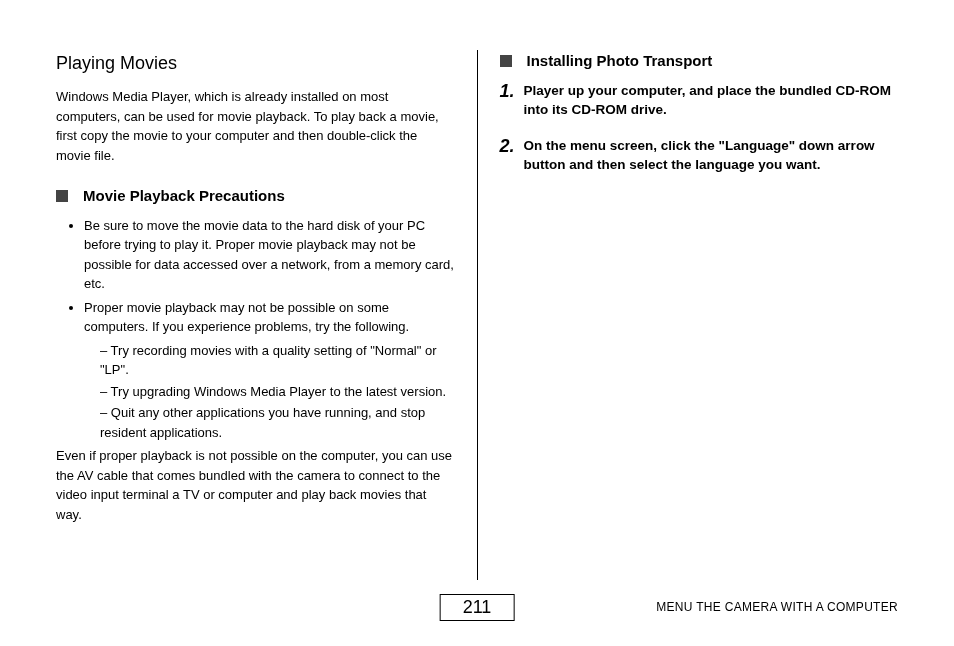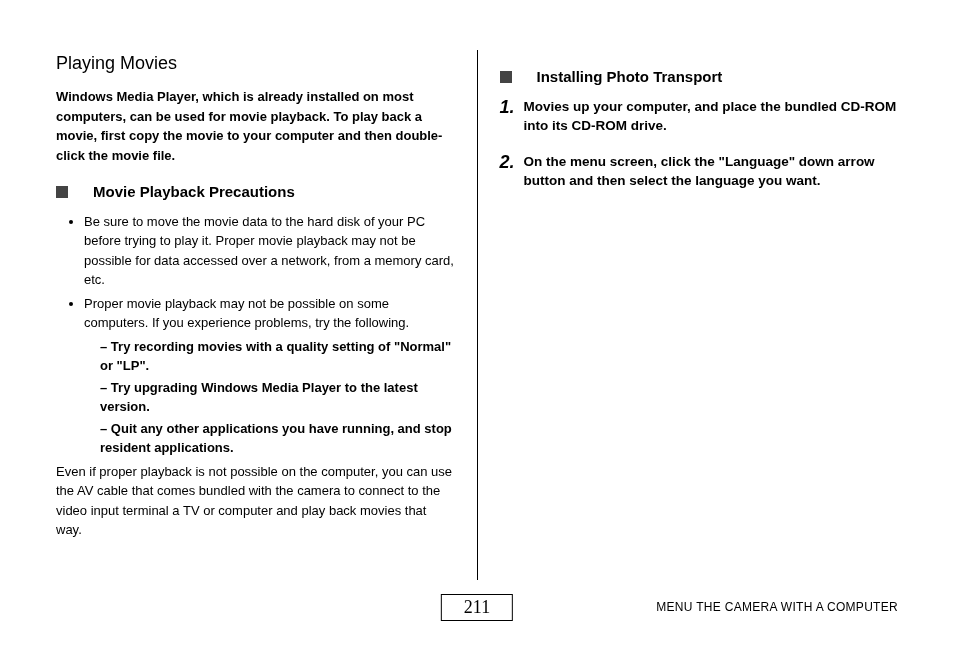--- a/index.html
+++ b/index.html
@@ -20,35 +20,35 @@
     padding-right: 22px;
     font-size: 13px;
     line-height: 1.5;
   }
   .col.right { padding-left: 22px; padding-right: 0; border-left: 1px solid #000; }
   h2.section {
     font-size: 18px;
     font-weight: normal;
     margin-bottom: 10px;
   }
-  p.intro { margin-bottom: 6px; font-weight: bold; }
+  p.intro { margin-bottom: 20px; }
   .sub {
     display: flex;
     align-items: center;
-    gap: 25px;
+    gap: 15px;
     margin-bottom: 8px;
-    margin-top: 16px;
+    margin-top: 0;
   }
   .sub .sq {
     width: 12px; height: 12px; background: #444; display: inline-block;
   }
   .sub .t { font-size: 15px; font-weight: bold; }
   ul.bul { list-style: disc; padding-left: 28px; margin-bottom: 2px; }
   ul.bul > li { margin-bottom: 4px; }
-  ul.dash { list-style: none; padding-left: 16px; margin-top: 4px; font-weight: bold; }
+  ul.dash { list-style: none; padding-left: 16px; margin-top: 4px; }
   ul.dash > li { margin-bottom: 2px; }
   ul.dash > li::before { content: "–  "; }
   .step {
     display: flex;
     gap: 6px;
     margin-bottom: 6px;
   }
   .step .num {
     font-size: 18px; font-weight: bold; font-style: italic; min-width: 18px;
     line-height: 1.2;
@@ -62,21 +62,21 @@
     bottom: 16px;
     height: 36px;
   }
   .pagenum-box {
     position: absolute;
     left: 50%;
     transform: translateX(-50%);
     border: 1px solid #000;
     padding: 2px 22px;
     font-size: 18px;
-    font-family: Liberation Serif, serif;
+    font-family: Liberation Sans, sans-serif;
     text-align: center;
   }
   .footer-label {
     position: absolute;
     right: 56px;
     top: 6px;
     font-size: 12px;
     letter-spacing: 0.3px;
   }
 </style>
@@ -113,21 +113,21 @@
     <div class="col right">
 
       <div class="sub">
         <span class="sq"></span>
         <span class="t">Installing Photo Transport</span>
       </div>
 
       <div class="step">
         <div class="num">1.</div>
         <div class="body">
-          <div class="head">Movies up your computer, and place the bundled CD-ROM into its CD-ROM drive.</div>
+          <div class="head">Player up your computer, and place the bundled CD-ROM into its CD-ROM drive.</div>
         </div>
       </div>
 
       <div class="step" style="margin-top:12px;">
         <div class="num">2.</div>
         <div class="body">
           <div class="head">On the menu screen, click the "Language" down arrow button and then select the language you want.</div>
         </div>
       </div>
 

